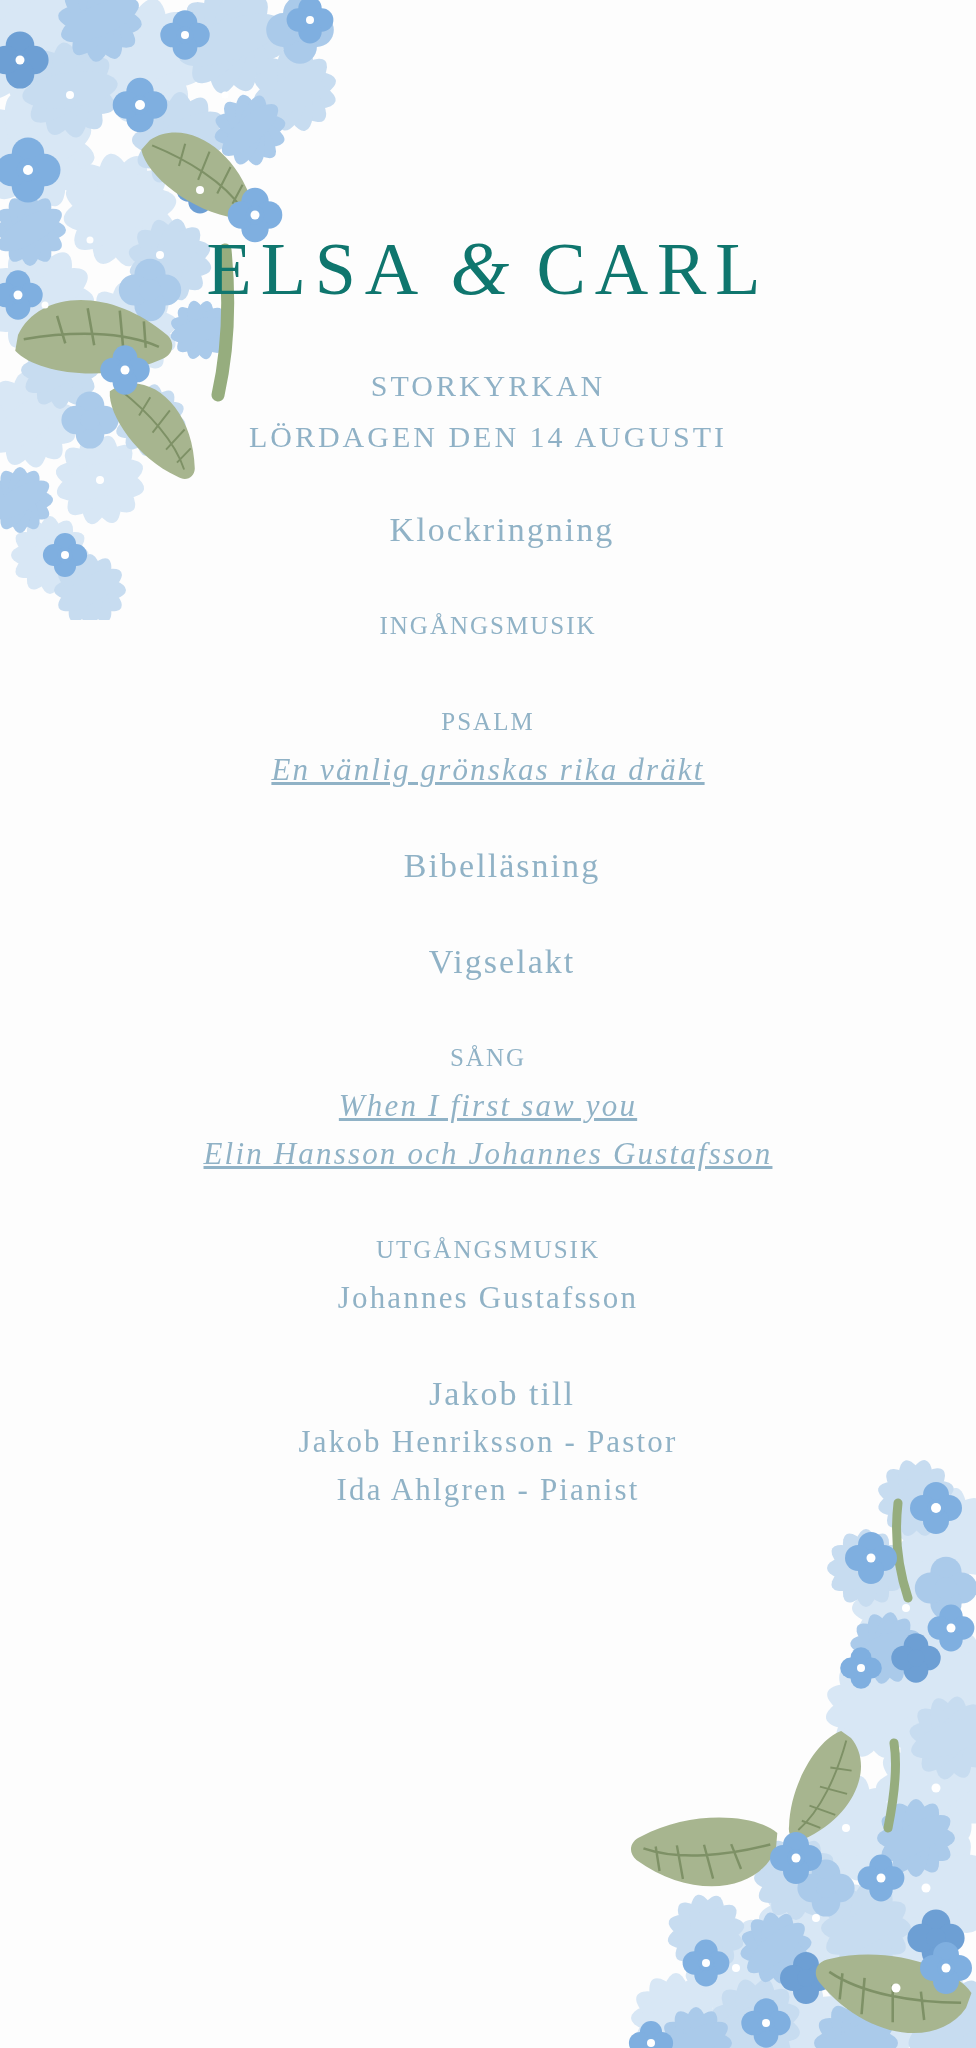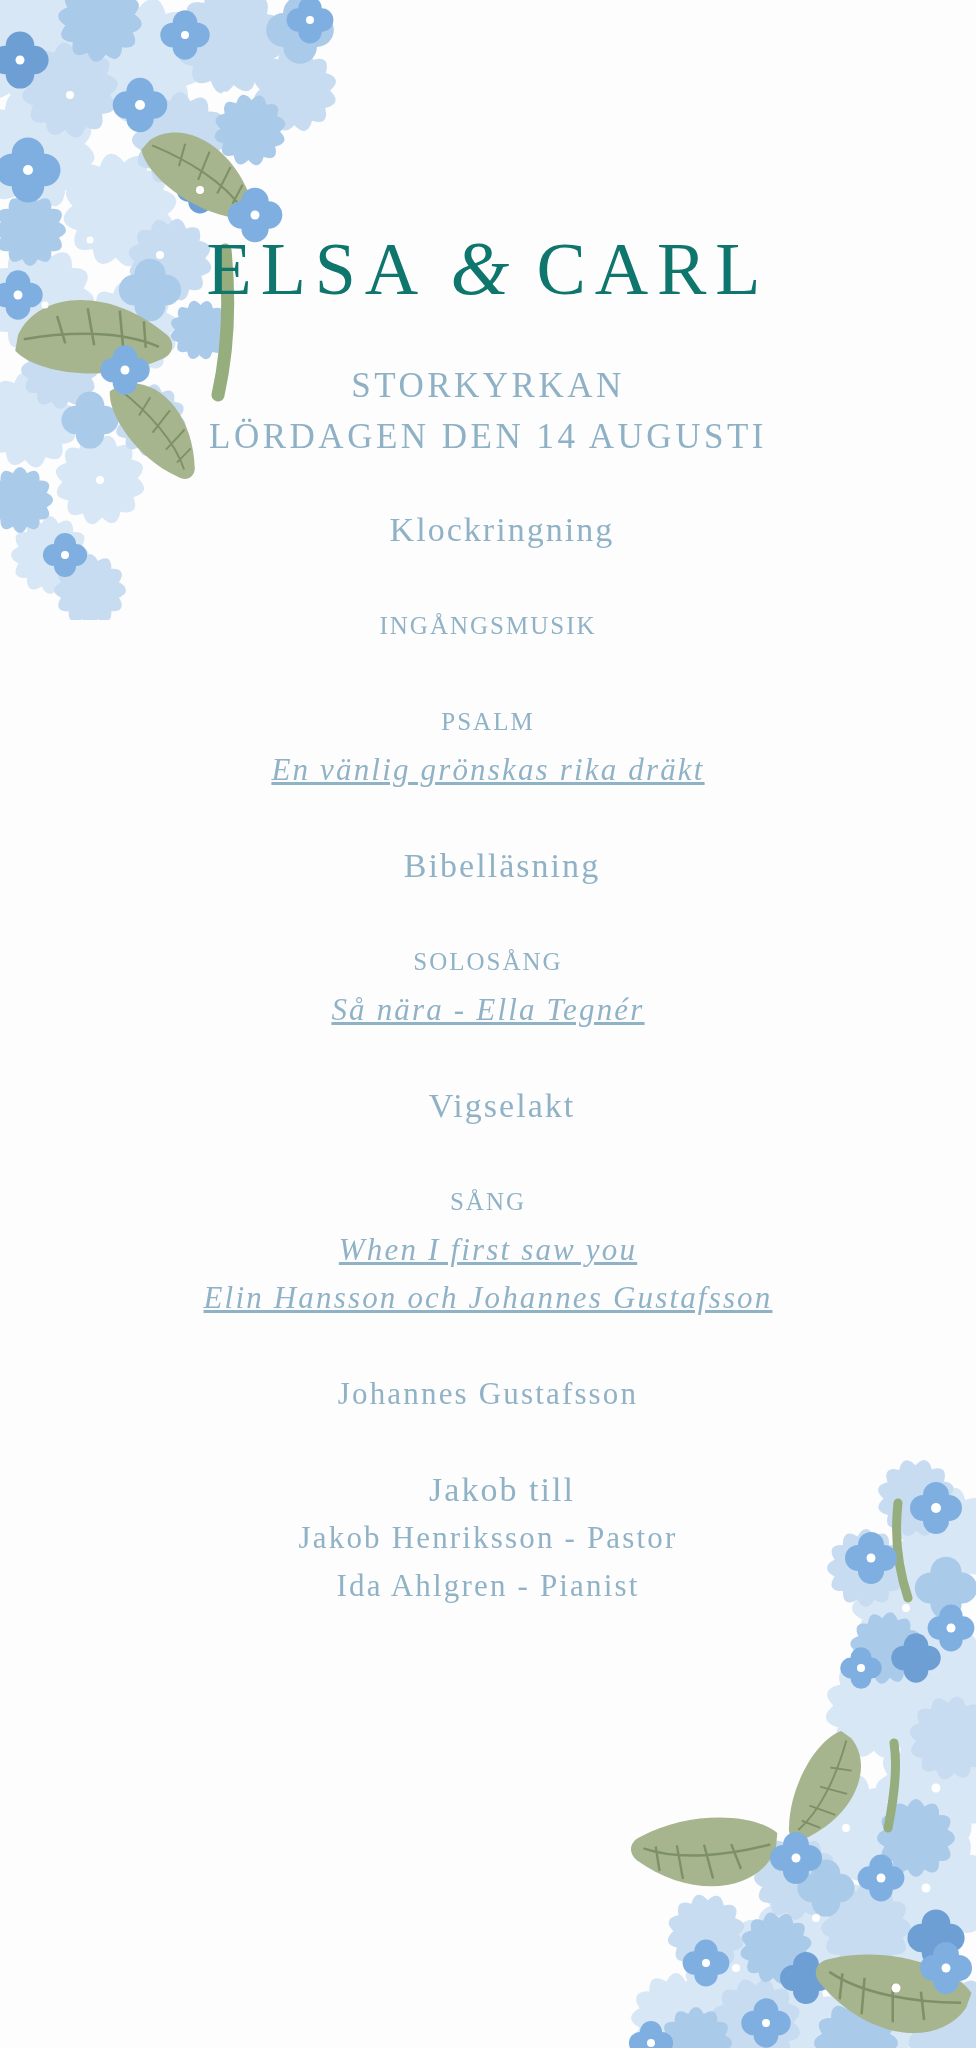--- a/index.html
+++ b/index.html
@@ -17,21 +17,21 @@
   .title{
     margin:0;font-weight:normal;
     font-size:74px;line-height:74px;
     letter-spacing:0.12em;
     color:#0f766e;
     white-space:nowrap;
   }
   .title .amp{font-style:italic;font-size:1.02em;letter-spacing:0;}
   .venue-block{
     margin-top:54px;
-    font-size:35px;line-height:51px;
+    font-size:30px;line-height:51px;
     letter-spacing:0.10em;
     color:#8fb1c6;
   }
   .venue-block .year{letter-spacing:0.14em;}
   .program{margin-top:44px;}
   .block{margin-bottom:48px;}
   .item{line-height:48px;}
   .item.caps{font-size:25px;letter-spacing:0.08em;}
   .item.regular{font-size:34px;letter-spacing:0.06em;margin-left:28px;}
   .sub{line-height:48px;font-size:31px;letter-spacing:0.07em;}
@@ -235,32 +235,29 @@
         <div class="item caps">INGÅNGSMUSIK</div>
       </div>
       <div class="block">
         <div class="item caps">PSALM</div>
         <div class="sub italic">En vänlig grönskas rika dräkt</div>
       </div>
       <div class="block">
         <div class="item regular">Bibelläsning</div>
       </div>
       <div class="block">
-        <div class="item caps">SOLOSÅNG</div>
-        <div class="sub italic">Så nära - Ella Tegnér</div>
-      </div>
-      <div class="block">
         <div class="item regular">Vigselakt</div>
       </div>
       <div class="block">
         <div class="item caps">SÅNG</div>
         <div class="sub italic">When I first saw you</div>
         <div class="sub italic">Elin Hansson och Johannes Gustafsson</div>
       </div>
       <div class="block">
+        <div class="item caps">UTGÅNGSMUSIK</div>
         <div class="sub">Johannes Gustafsson</div>
       </div>
       <div class="block">
         <div class="item regular">Jakob till</div>
         <div class="sub">Jakob Henriksson - Pastor</div>
         <div class="sub">Ida Ahlgren - Pianist</div>
       </div>
     </div>
   </div>
 </div>

